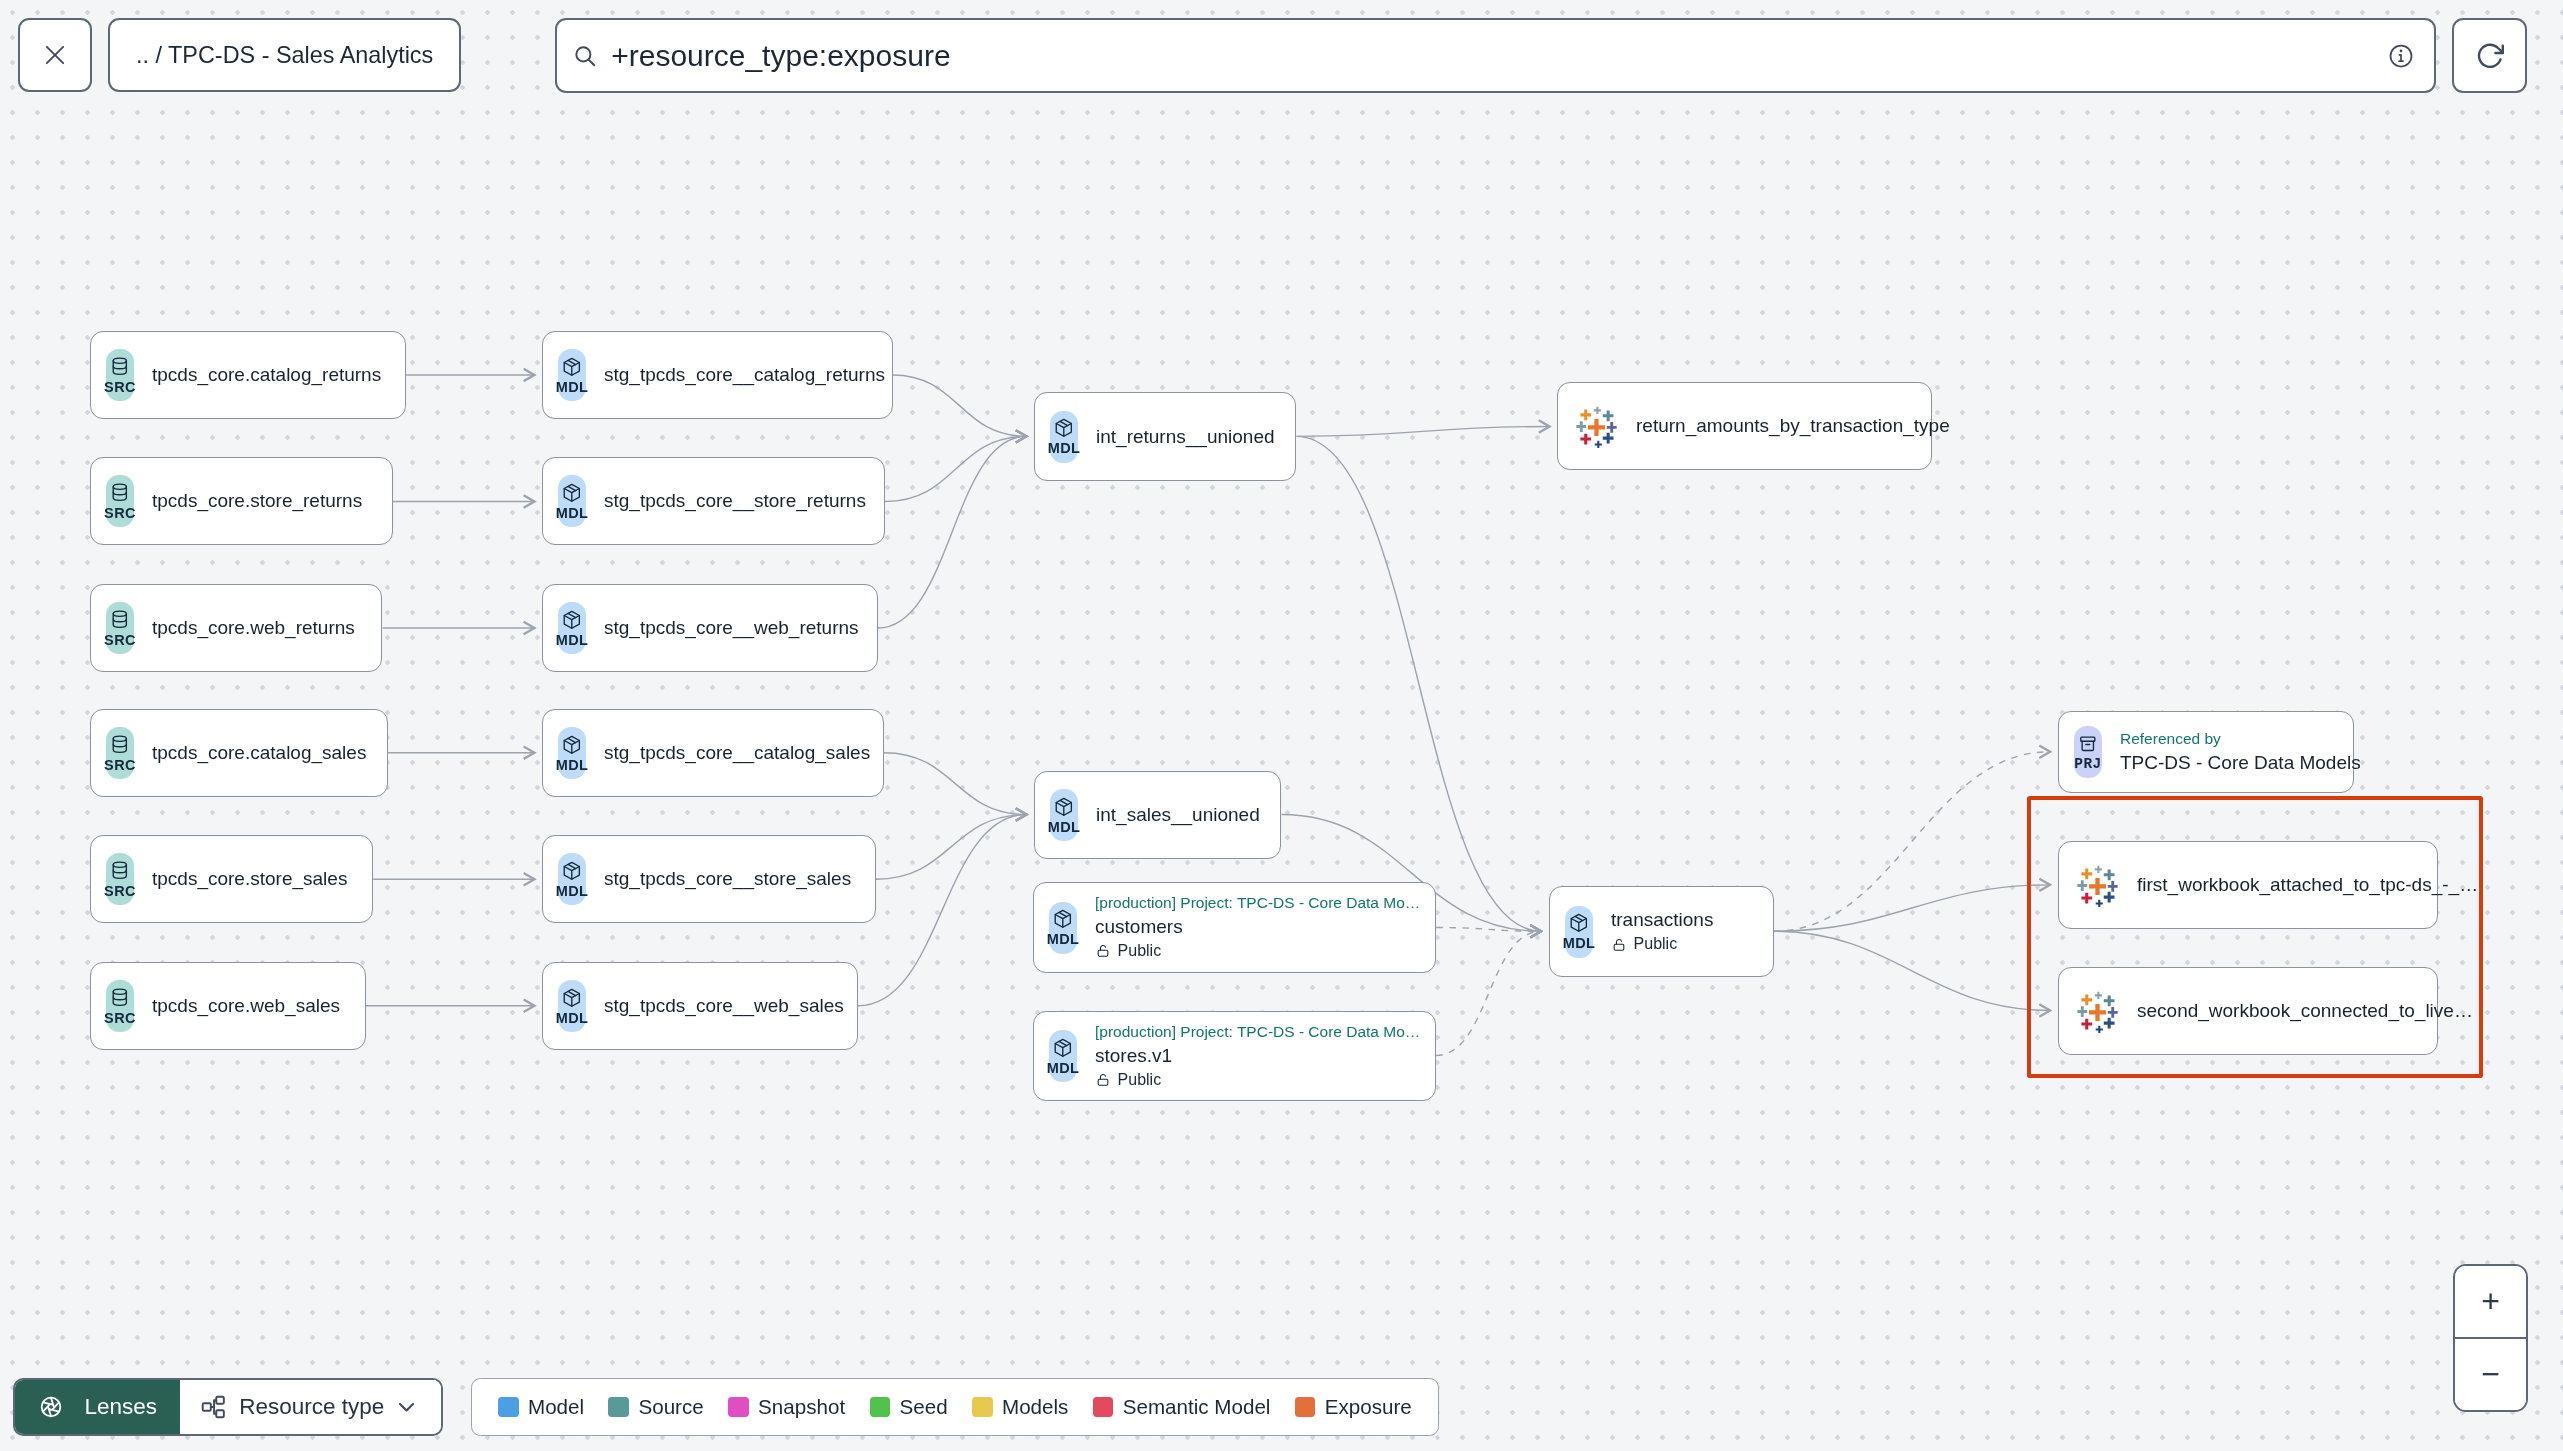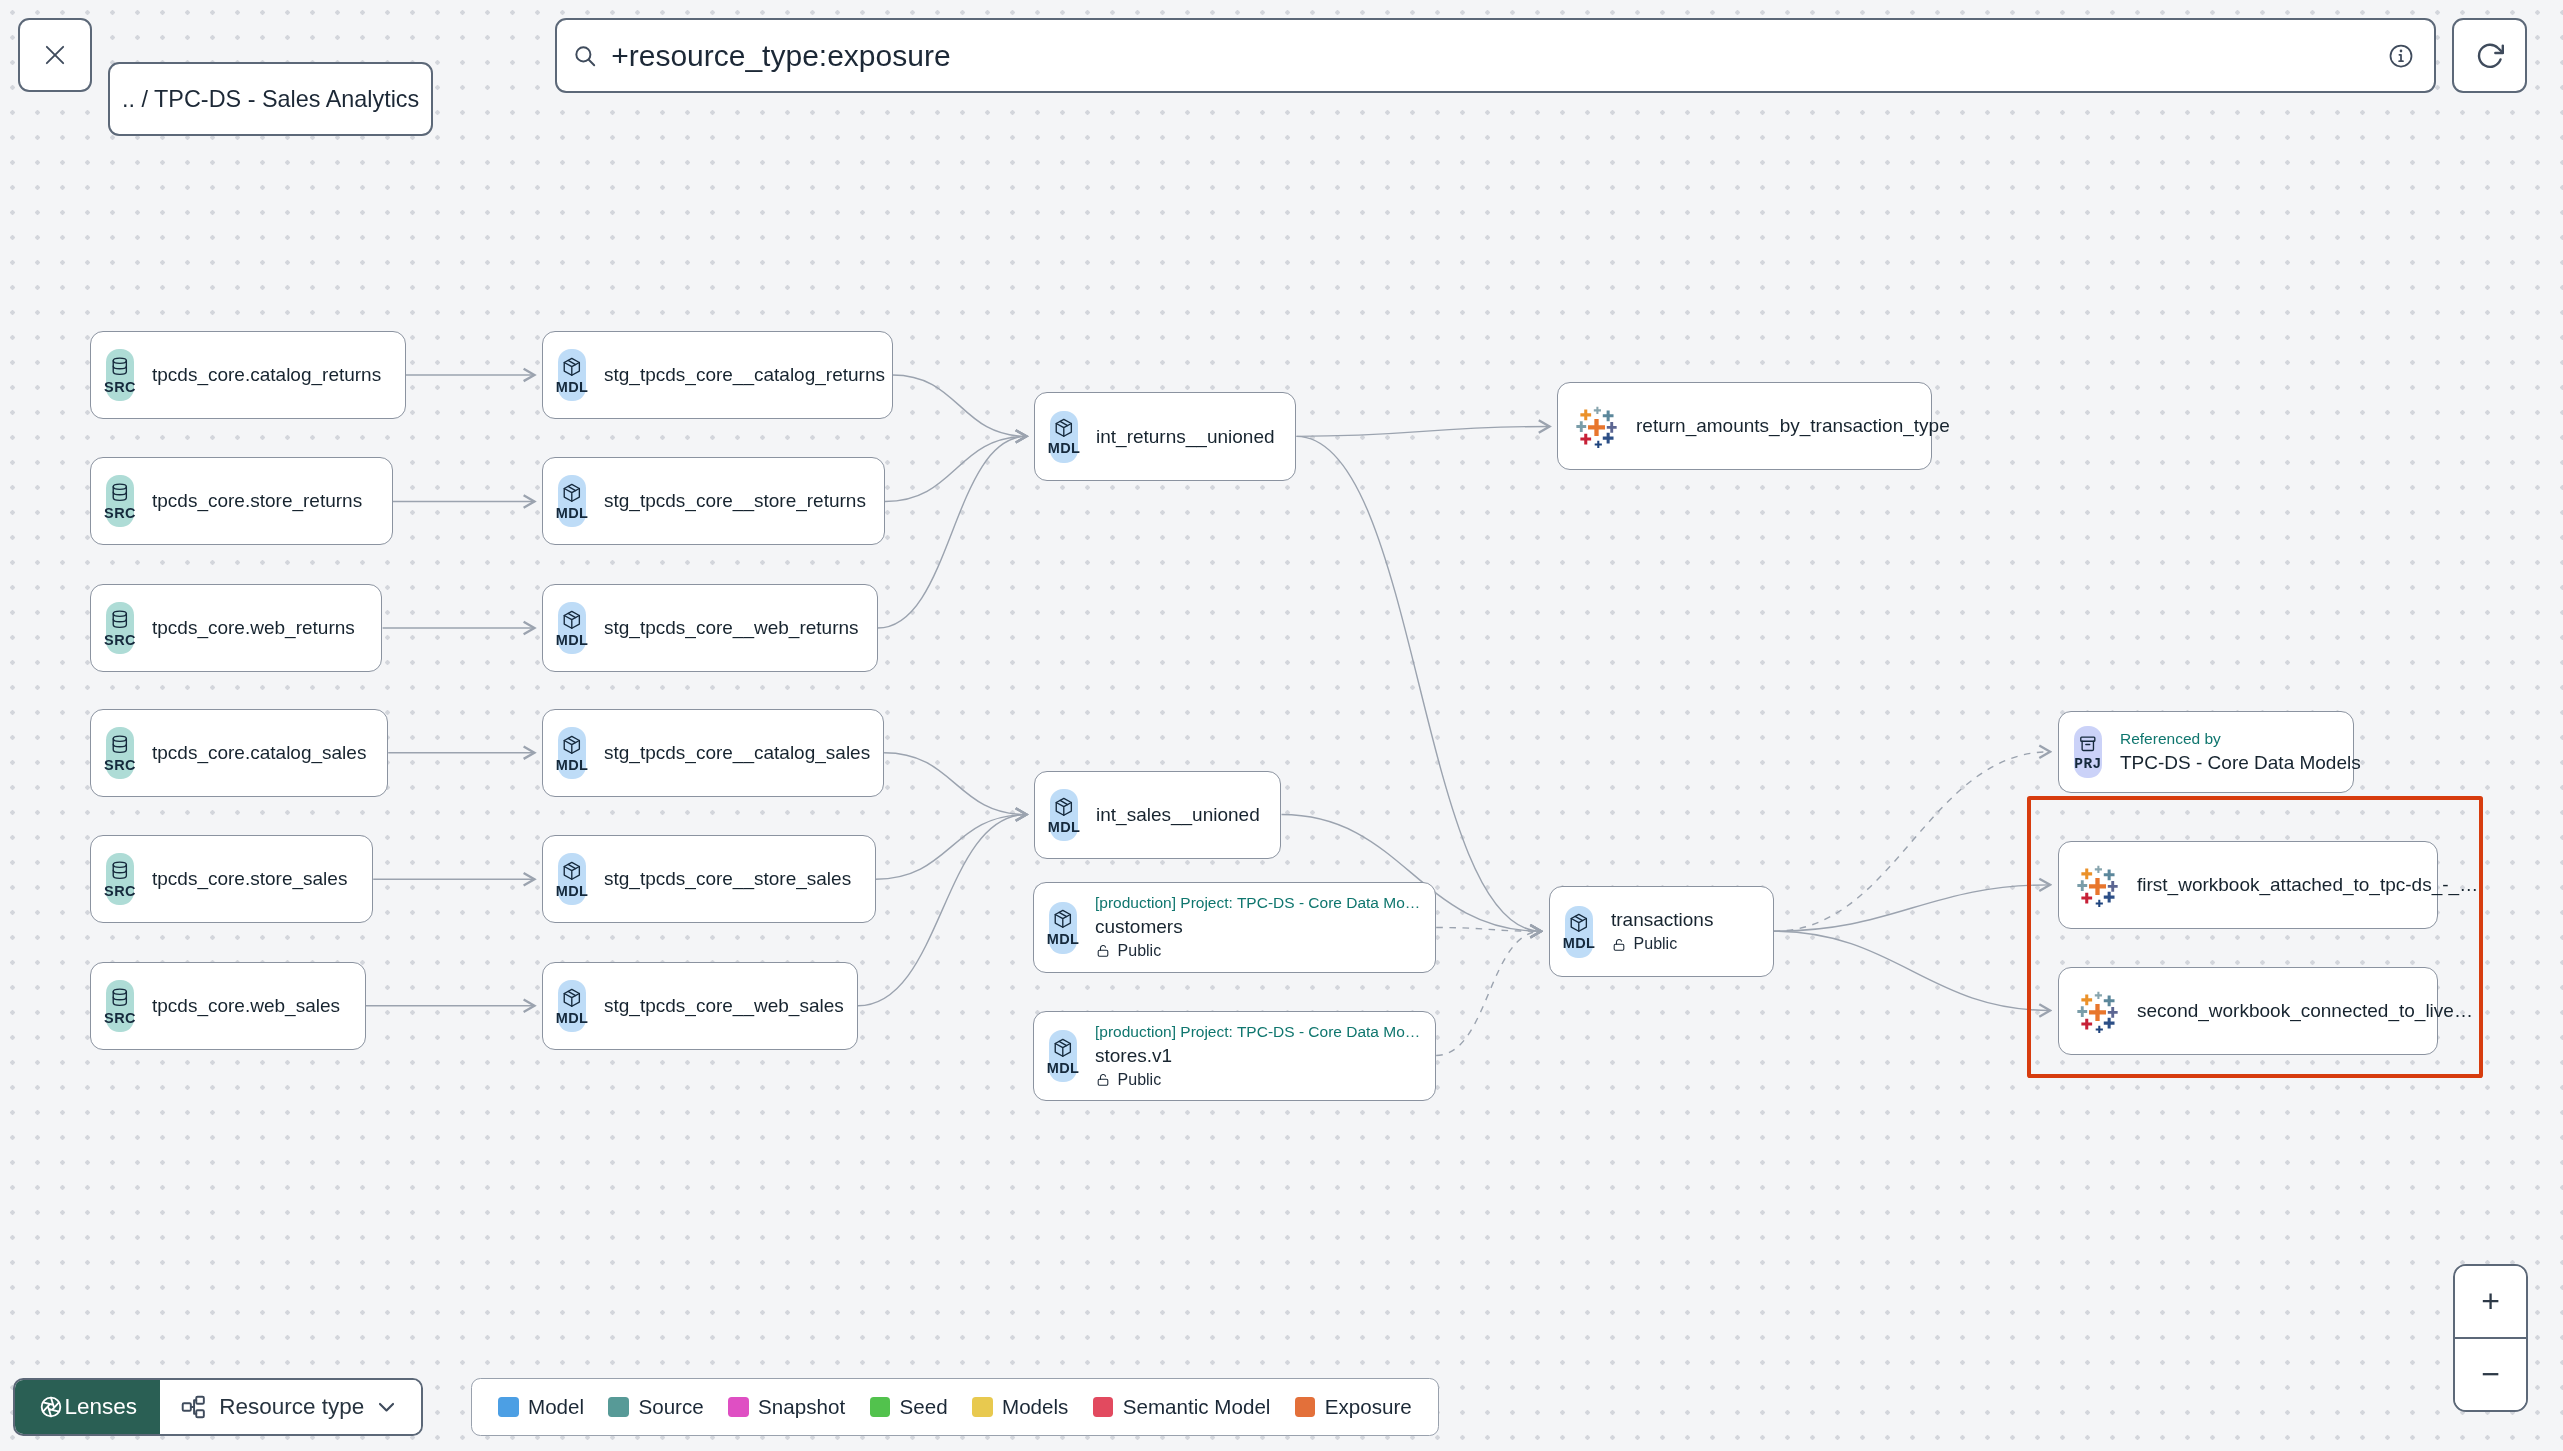--- a/index.html
+++ b/index.html
@@ -11,21 +11,21 @@
     background-size:25px 25px;
     color:#17242f;
   }
   
   .tool-btn{
     position:absolute;box-sizing:border-box;background:#fff;
     border:2.3px solid #5c6878;border-radius:11.2px;
     display:flex;align-items:center;justify-content:center;cursor:pointer;
   }
   #close-btn{left:18px;top:18px;width:74px;height:74px;}
-  #breadcrumb-btn{left:108px;top:18px;height:74px;padding:0 12px;font-size:23.4px;color:#1c2836;margin-top:44px;}
+  #breadcrumb-btn{left:108px;top:18px;height:74px;padding:0 26px;font-size:23.4px;color:#1c2836;}
   #search-bar{
     position:absolute;left:555px;top:18px;width:1881px;height:75px;box-sizing:border-box;
     background:#fff;border:2.3px solid #5c6878;border-radius:11.2px;
     display:flex;align-items:center;padding:0 19px 0 15px;
   }
   #search-bar input{
     flex:1;border:none;outline:none;background:transparent;
     font-family:inherit;font-size:30px;color:#1c2836;margin-left:11.2px;
   }
   #refresh-btn{left:2452px;top:18px;width:75px;height:75px;}
@@ -59,21 +59,21 @@
   .node.has-meta .nmeta{display:flex;}
   .lock{width:16px;height:16px;stroke:#1b2836;fill:none;stroke-width:1.6;stroke-linecap:round;}
   #highlight-rect{position:absolute;border:4.7px solid #d73c0e;border-radius:2.8px;pointer-events:none;}
   
   #lens-group{
     position:absolute;left:13px;top:1378px;height:58px;box-sizing:border-box;
     background:#fff;border:2.3px solid #5c6878;border-radius:10.3px;
     display:flex;align-items:stretch;overflow:hidden;
   }
   #lenses-btn{
-    background:#2a5f54;color:#fff;display:flex;align-items:center;gap:1px;
+    background:#2a5f54;color:#fff;display:flex;align-items:center;gap:21px;
     padding:0 22.5px;font-size:22.5px;cursor:pointer;border-radius:6.6px 0 0 6.6px;
   }
   #resource-type-btn{
     display:flex;align-items:center;gap:13px;padding:0 24.4px 0 20.6px;
     font-size:22.5px;color:#27333f;cursor:pointer;background:#fff;
   }
   #legend{
     position:absolute;left:471px;top:1378px;height:58px;box-sizing:border-box;
     background:#fff;border:1.4px solid #99a1ad;border-radius:9.4px;
     display:flex;align-items:center;gap:24.4px;padding:0 26px;

